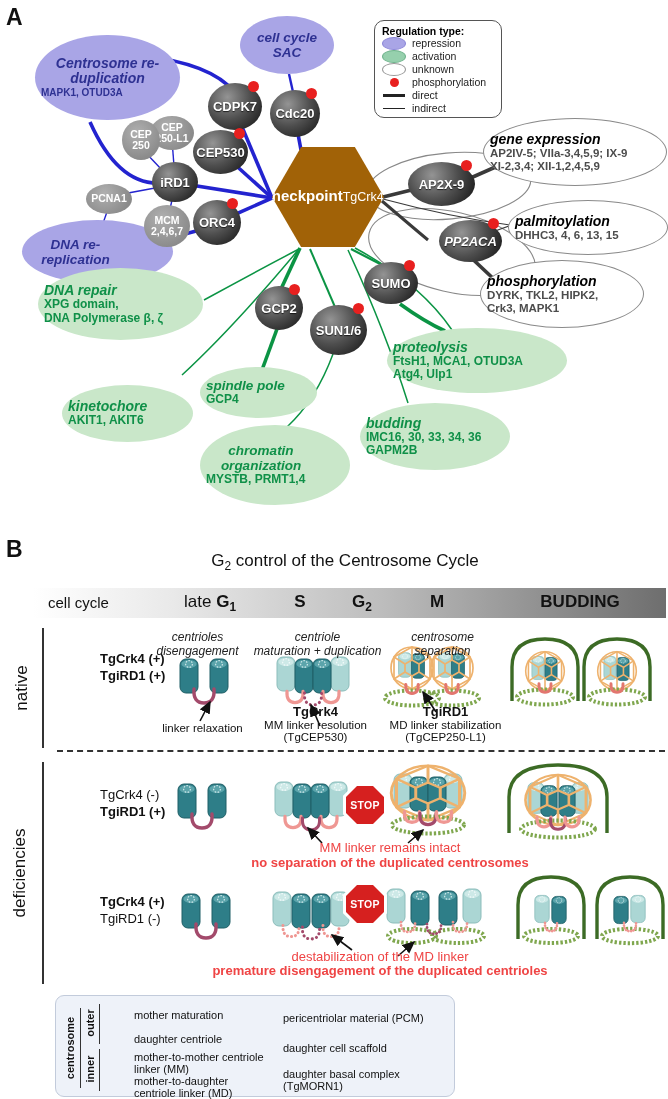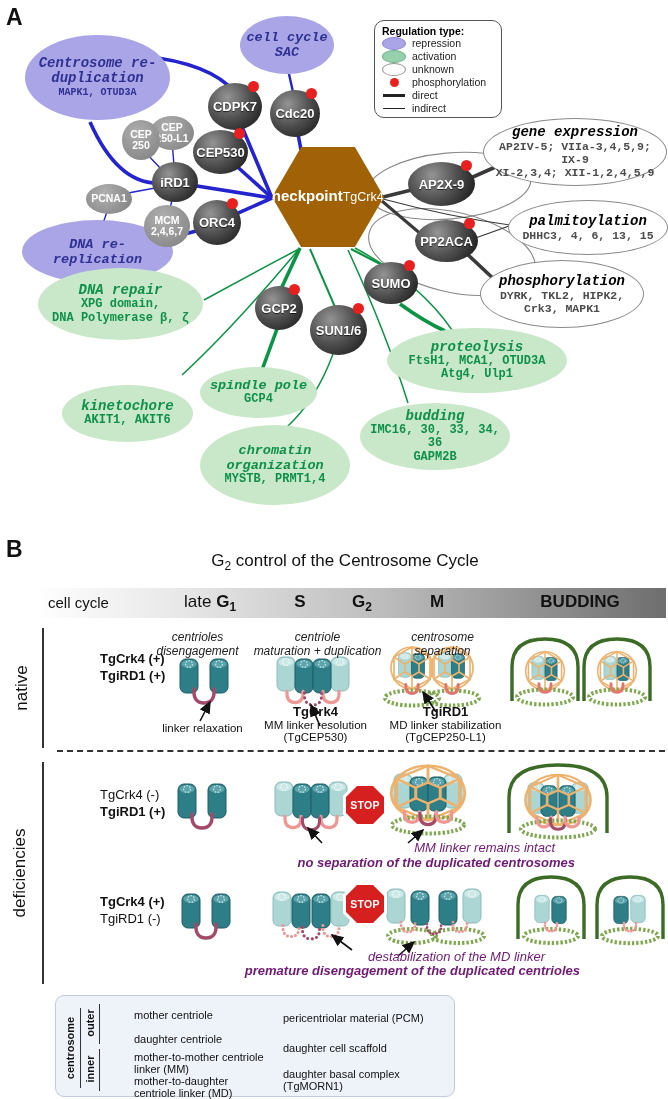--- a/index.html
+++ b/index.html
@@ -1,39 +1,39 @@
 <!DOCTYPE html>
 <html><head>
 <meta charset="utf-8">
 <style>
   html,body{margin:0;padding:0;background:#fff;}
   #fig{position:relative;width:668px;height:1099px;background:#fff;overflow:hidden;
        font-family:"Liberation Sans","DejaVu Sans",sans-serif;}
   #art{position:absolute;left:0;top:0;z-index:1;pointer-events:none;}
   .plabel{position:absolute;font-size:23px;font-weight:bold;color:#111;z-index:9;}
   
-  .el{position:absolute;border-radius:50%;display:flex;flex-direction:column;align-items:center;
-      justify-content:center;text-align:center;z-index:2;box-sizing:border-box;padding:2px 6px;font-family:Liberation Mono, monospace;}
+  .el{position:absolute;border-radius:50%;display:flex;flex-direction:column;align-items:flex-start;
+      justify-content:center;text-align:center;z-index:2;box-sizing:border-box;padding:2px 6px;}
   .rep{background:#a9a5e6;color:#2e3192;}
   .act{background:#c9e7c9;color:#0f9048;}
   .unk{background:#fff;border:1.4px solid #8a8a8a;color:#111;z-index:2;}
   .el .t{font-weight:bold;font-style:italic;font-size:13.5px;line-height:15px;}
   .unk .t{font-size:14px;color:#000;}
   .el .g{font-weight:bold;font-size:12px;line-height:13.5px;}
   .unk .g{color:#4c4c4c;font-size:11.5px;line-height:13px;}
   
   .node{position:absolute;border-radius:50%;color:#fff;font-weight:bold;display:flex;align-items:center;
         justify-content:center;text-align:center;z-index:4;font-size:13px;
         background:radial-gradient(circle at 36% 30%, #949494 0%, #4e4e4e 48%, #1c1c1c 90%);
         text-shadow:0 1px 1px rgba(0,0,0,.7);}
   .node.gray{background:radial-gradient(circle at 40% 32%, #b0b0b0 0%, #8a8a8a 75%);
         z-index:3;font-size:10.5px;line-height:11.5px;text-shadow:none;}
   .node .dot{position:absolute;top:-2px;right:3px;width:11px;height:11px;border-radius:50%;
         background:#e8201f;}
-  .it{}
+  .it{font-style:italic;margin-left:24px;}
   .hex{position:absolute;left:272px;top:147px;width:112px;height:100px;background:#a16207;
        clip-path:polygon(26% 0%,74% 0%,100% 50%,74% 100%,26% 100%,0% 50%);color:#fff;display:flex;
        flex-direction:row;align-items:center;justify-content:center;text-align:center;z-index:5;}
   .hex .h1{font-size:15px;font-weight:bold;line-height:16px;}
   .hex .h2{font-size:15px;font-weight:bold;line-height:16px;margin-bottom:3px;}
   .hex .hg{font-size:12.5px;line-height:14px;}
   sub{font-size:70%;}
   
   .legA{position:absolute;left:374px;top:20px;width:128px;height:98px;background:#fff;
         border:1.6px solid #555;border-radius:10px;z-index:6;padding:4px 7px;box-sizing:border-box;}
@@ -49,21 +49,21 @@
   .phase .pre{font-weight:normal;}
   .stage{position:absolute;text-align:center;font-style:italic;font-size:12px;line-height:14px;color:#222;z-index:3;}
   .sidelab{position:absolute;white-space:nowrap;font-size:17px;color:#111;z-index:3;
            transform:translate(-50%,-50%) rotate(-90deg);}
   .vline{position:absolute;width:1.5px;background:#333;z-index:2;}
   .rowlab{position:absolute;font-size:13px;line-height:17px;color:#111;z-index:3;margin-left:34px;}
   .b{font-weight:bold;}
   .ann{position:absolute;text-align:center;font-size:11.5px;line-height:12.5px;color:#111;z-index:3;}
   .ann .nm{font-size:13px;font-weight:bold;}
   .dashsep{position:absolute;left:57px;top:750px;width:608px;border-top:2.5px dashed #333;z-index:2;}
-  .cap{position:absolute;text-align:right;font-size:13px;font-style:italic;color:#701a75;z-index:3;}
+  .cap{position:absolute;text-align:center;font-size:13px;color:#ef4444;z-index:3;}
   .cap.bold{font-weight:bold;}
   .stop{position:absolute;width:44px;height:44px;z-index:4;
         clip-path:polygon(29% 0,71% 0,100% 29%,100% 71%,71% 100%,29% 100%,0 71%,0 29%);
         background:#fff;display:flex;align-items:center;justify-content:center;}
   .stop .in{width:38px;height:38px;clip-path:polygon(29% 0,71% 0,100% 29%,100% 71%,71% 100%,29% 100%,0 71%,0 29%);
         background:#d6201f;color:#fff;font-weight:bold;font-size:10.5px;letter-spacing:.3px;
         display:flex;align-items:center;justify-content:center;}
   
   .key{position:absolute;left:55px;top:995px;width:398px;height:100px;background:#eef2f9;
        border:1px solid #c2cbdb;border-radius:9px;z-index:2;}
@@ -334,21 +334,21 @@
         <span>direct</span>
       </div>
   <div class="lr">
         <span class="sw">
           <span style="width:22px;height:1.3px;background:#222"></span>
         </span>
         <span>indirect</span>
       </div>
 </div>
 
-<div class="el rep" style="left:25px;top:35px;width:145px;height:85px">
+<div class="el rep" style="left:35px;top:35px;width:145px;height:85px">
   <div class="t" style="font-size:14px">Centrosome re-duplication</div>
   <div class="g" style="font-size:10px">MAPK1, OTUD3A</div>
 </div>
 <div class="el rep" style="left:240px;top:16px;width:94px;height:58px">
   <div class="t">cell cycle SAC</div>
 </div>
 <div class="el rep" style="left:22px;top:220px;width:151px;height:63px">
   <div class="t" style="width:95px">DNA re-replication</div>
 </div>
 
@@ -527,21 +527,21 @@
 <div class="cap" style="left:215px;top:949px;width:330px">destabilization of the MD linker</div>
 <div class="cap bold" style="left:180px;top:963px;width:400px">premature disengagement of the duplicated centrioles</div>
 
 <div class="key">
   <div class="klab rot" style="left:14px;top:52px">centrosome</div>
   <div class="kline" style="left:24px;top:12px;height:80px"></div>
   <div class="klab rot" style="left:34px;top:27px">outer</div>
   <div class="kline" style="left:43px;top:8px;height:40px"></div>
   <div class="klab rot" style="left:34px;top:73px">inner</div>
   <div class="kline" style="left:43px;top:53px;height:42px"></div>
-  <div class="klab" style="left:78px;top:13px;width:130px">mother centriole</div>
+  <div class="klab" style="left:78px;top:13px;width:130px">mother maturation</div>
   <div class="klab" style="left:78px;top:37px;width:130px">daughter centriole</div>
   <div class="klab" style="left:78px;top:79px;width:132px">mother-to-daughter centriole linker (MD)</div>
   <div class="klab" style="left:78px;top:55px;width:132px">mother-to-mother centriole linker (MM)</div>
   <div class="klab" style="left:227px;top:16px;width:168px">pericentriolar material (PCM)</div>
   <div class="klab" style="left:227px;top:46px;width:168px">daughter cell scaffold</div>
   <div class="klab" style="left:227px;top:72px;width:168px">daughter basal complex (TgMORN1)</div>
 </div>
 
 </div>
 

